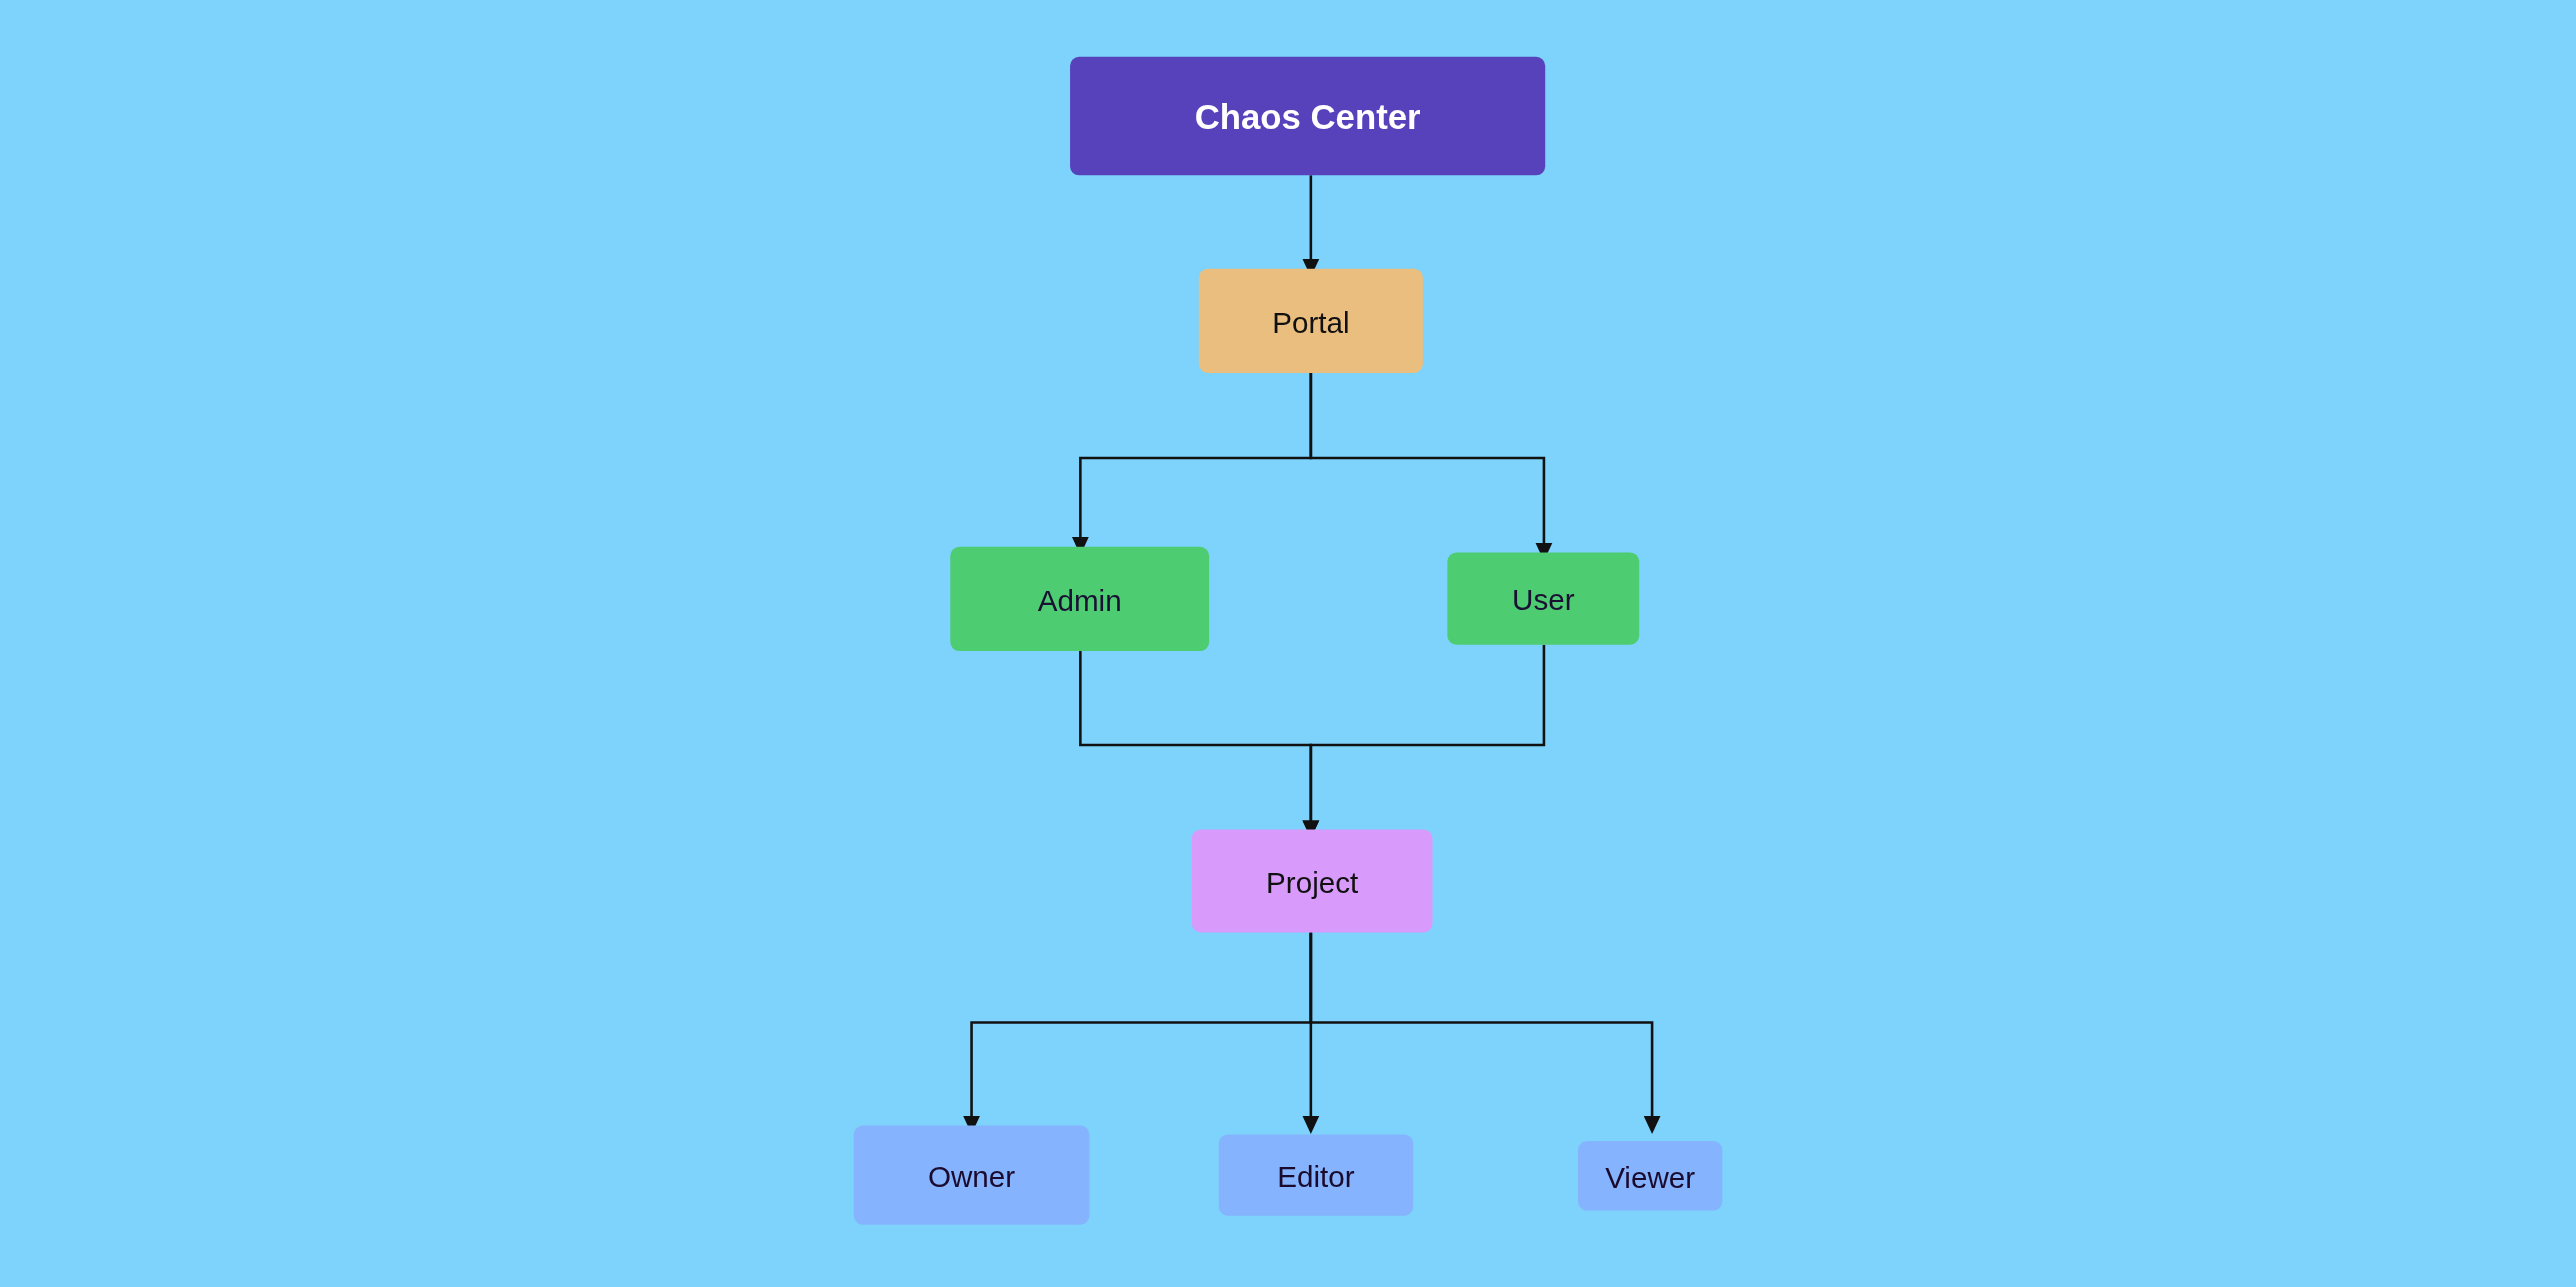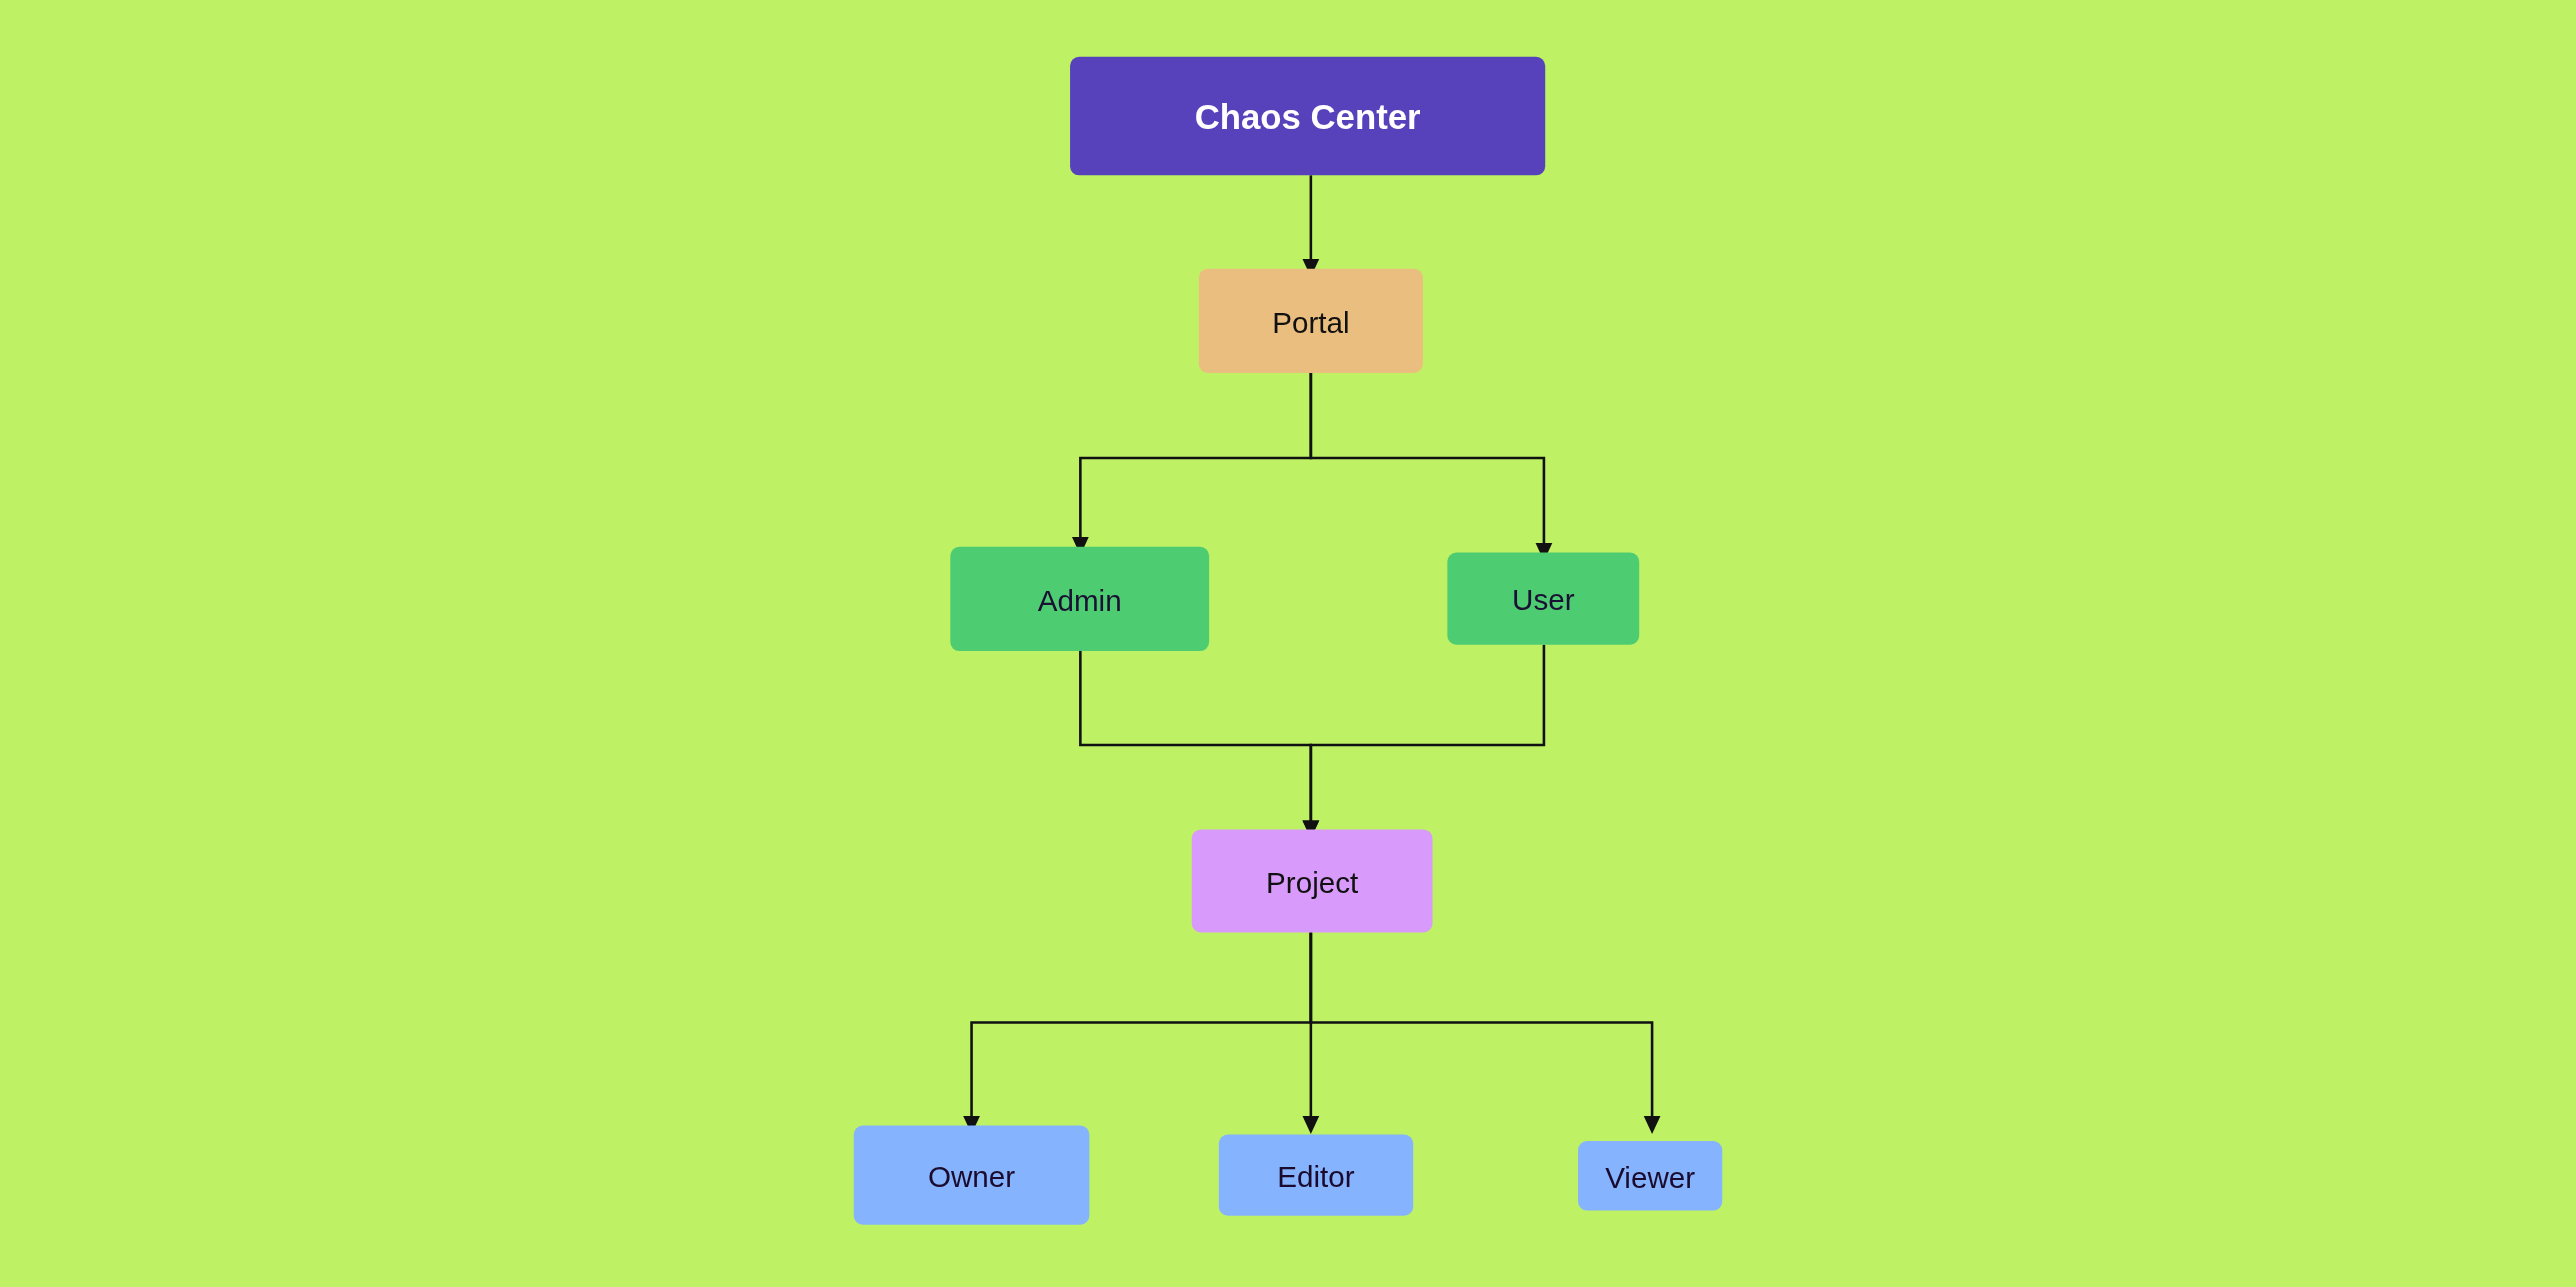--- a/index.html
+++ b/index.html
@@ -10,21 +10,21 @@
   body {
     width: 2576px;
     height: 1288px;
     font-family: "Liberation Sans", sans-serif;
     overflow: hidden;
   }
   #diagram-root {
     position: relative;
     width: 2576px;
     height: 1288px;
-    background: #bef264;
+    background: #7dd3fc;
   }
   svg.flow {
     position: absolute;
     top: 0;
     left: 0;
     width: 2576px;
     height: 1288px;
     display: block;
   }
   .node-rect { stroke: none; }

